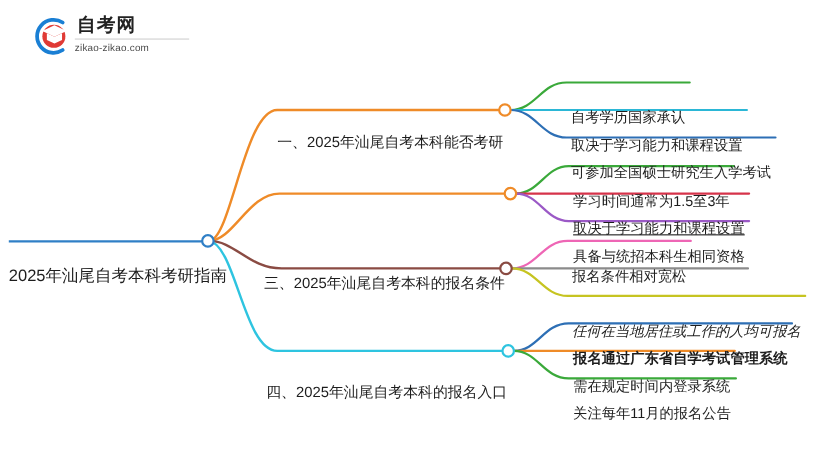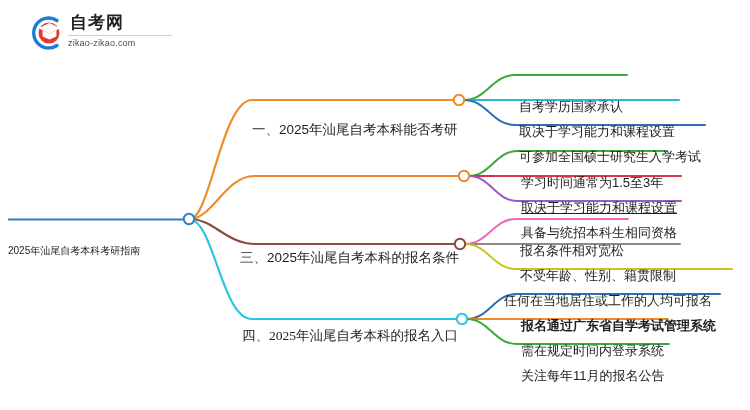--- a/index.html
+++ b/index.html
@@ -78,21 +78,21 @@
   }
   
   .node-text {
     position: absolute;
     white-space: nowrap;
     color: #1d1d1d;
     font-family: "Liberation Sans", "DejaVu Sans", sans-serif;
     margin-top: 40px;
   }
   #root-label {
-    font-size: 10px;
+    font-size: 15px;
     line-height: 16px;
     left: 8px;
     top: 203px;
   }
   .branch-label {
     font-size: 13.5px;
     line-height: 16px;
     text-align: right;
   }
   .leaf-label {
@@ -154,31 +154,30 @@
     <circle cx="459" cy="100" r="5.2" fill="#ffffff" stroke="#ef8b28" stroke-width="2"></circle>
     <circle cx="464" cy="176" r="5.2" fill="#ffffff" stroke="#ef8b28" stroke-width="2"></circle>
     <circle cx="460" cy="244" r="5.2" fill="#ffffff" stroke="#8a4b43" stroke-width="2"></circle>
     <circle cx="462" cy="319" r="5.2" fill="#ffffff" stroke="#2ec4e0" stroke-width="2"></circle>
   </svg>
 
   <div class="node-text" id="root-label">2025年汕尾自考本科考研指南</div>
 
   <div class="node-text branch-label" style="left:252px; top:82px; width:202px;">一、2025年汕尾自考本科能否考研</div>
   <div class="node-text branch-label" style="left:240px; top:210px; width:215px;">三、2025年汕尾自考本科的报名条件</div>
-  <div class="node-text branch-label" style="left:242px; top:288px; width:215px;font-family:Liberation Serif, serif;">四、2025年汕尾自考本科的报名入口</div>
+  <div class="node-text branch-label" style="left:242px; top:309px; width:215px;">四、2025年汕尾自考本科的报名入口</div>
 
   <div class="node-text leaf-label" style="left:519px; top:59px;">自考学历国家承认</div>
   <div class="node-text leaf-label" style="left:519px; top:84px;">取决于学习能力和课程设置</div>
   <div class="node-text leaf-label" style="left:519px; top:109px;">可参加全国硕士研究生入学考试</div>
 
   <div class="node-text leaf-label" style="left:521px; top:135px;">学习时间通常为1.5至3年</div>
   <div class="node-text leaf-label" style="left:521px; top:160px;text-decoration:underline;">取决于学习能力和课程设置</div>
   <div class="node-text leaf-label" style="left:521px; top:185px;">具备与统招本科生相同资格</div>
 
   <div class="node-text leaf-label" style="left:520px; top:203px;">报名条件相对宽松</div>
-  <div class="node-text leaf-label" style="left:520px; top:228px;">不受年龄、性别、籍贯限制</div>
-  <div class="node-text leaf-label" style="left:504px; top:253px;">任何在当地居住或工作的人均可报名</div>
+  <div class="node-text leaf-label" style="left:520px; top:253px;font-style:italic;">任何在当地居住或工作的人均可报名</div>
 
   <div class="node-text leaf-label" style="left:521px; top:278px;font-weight:bold;">报名通过广东省自学考试管理系统</div>
   <div class="node-text leaf-label" style="left:521px; top:303px;">需在规定时间内登录系统</div>
   <div class="node-text leaf-label" style="left:521px; top:328px;">关注每年11月的报名公告</div>
 
 </div>
 
 </body></html>

